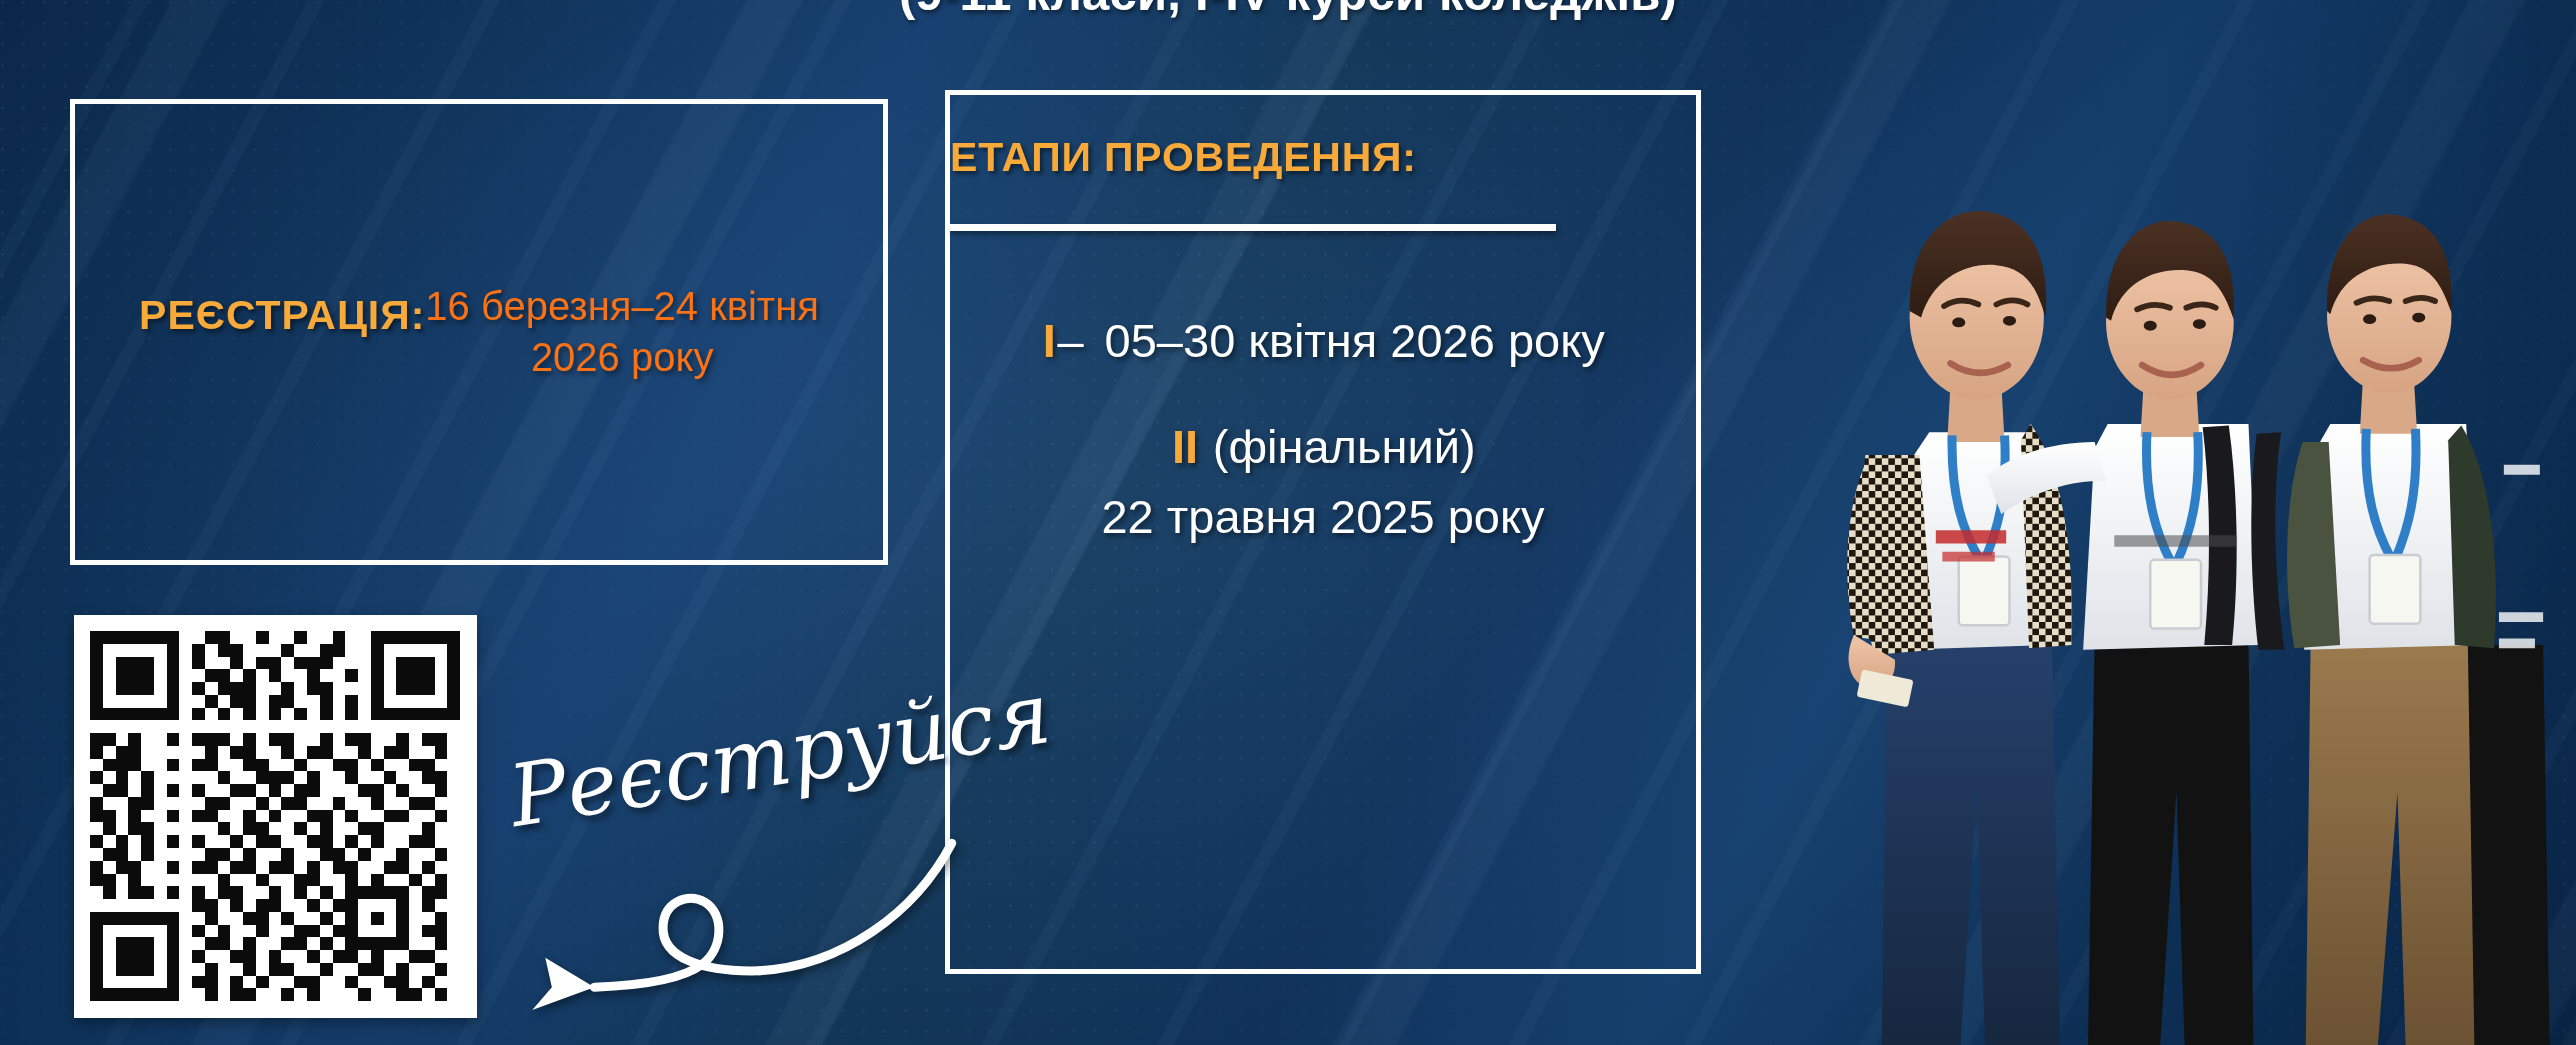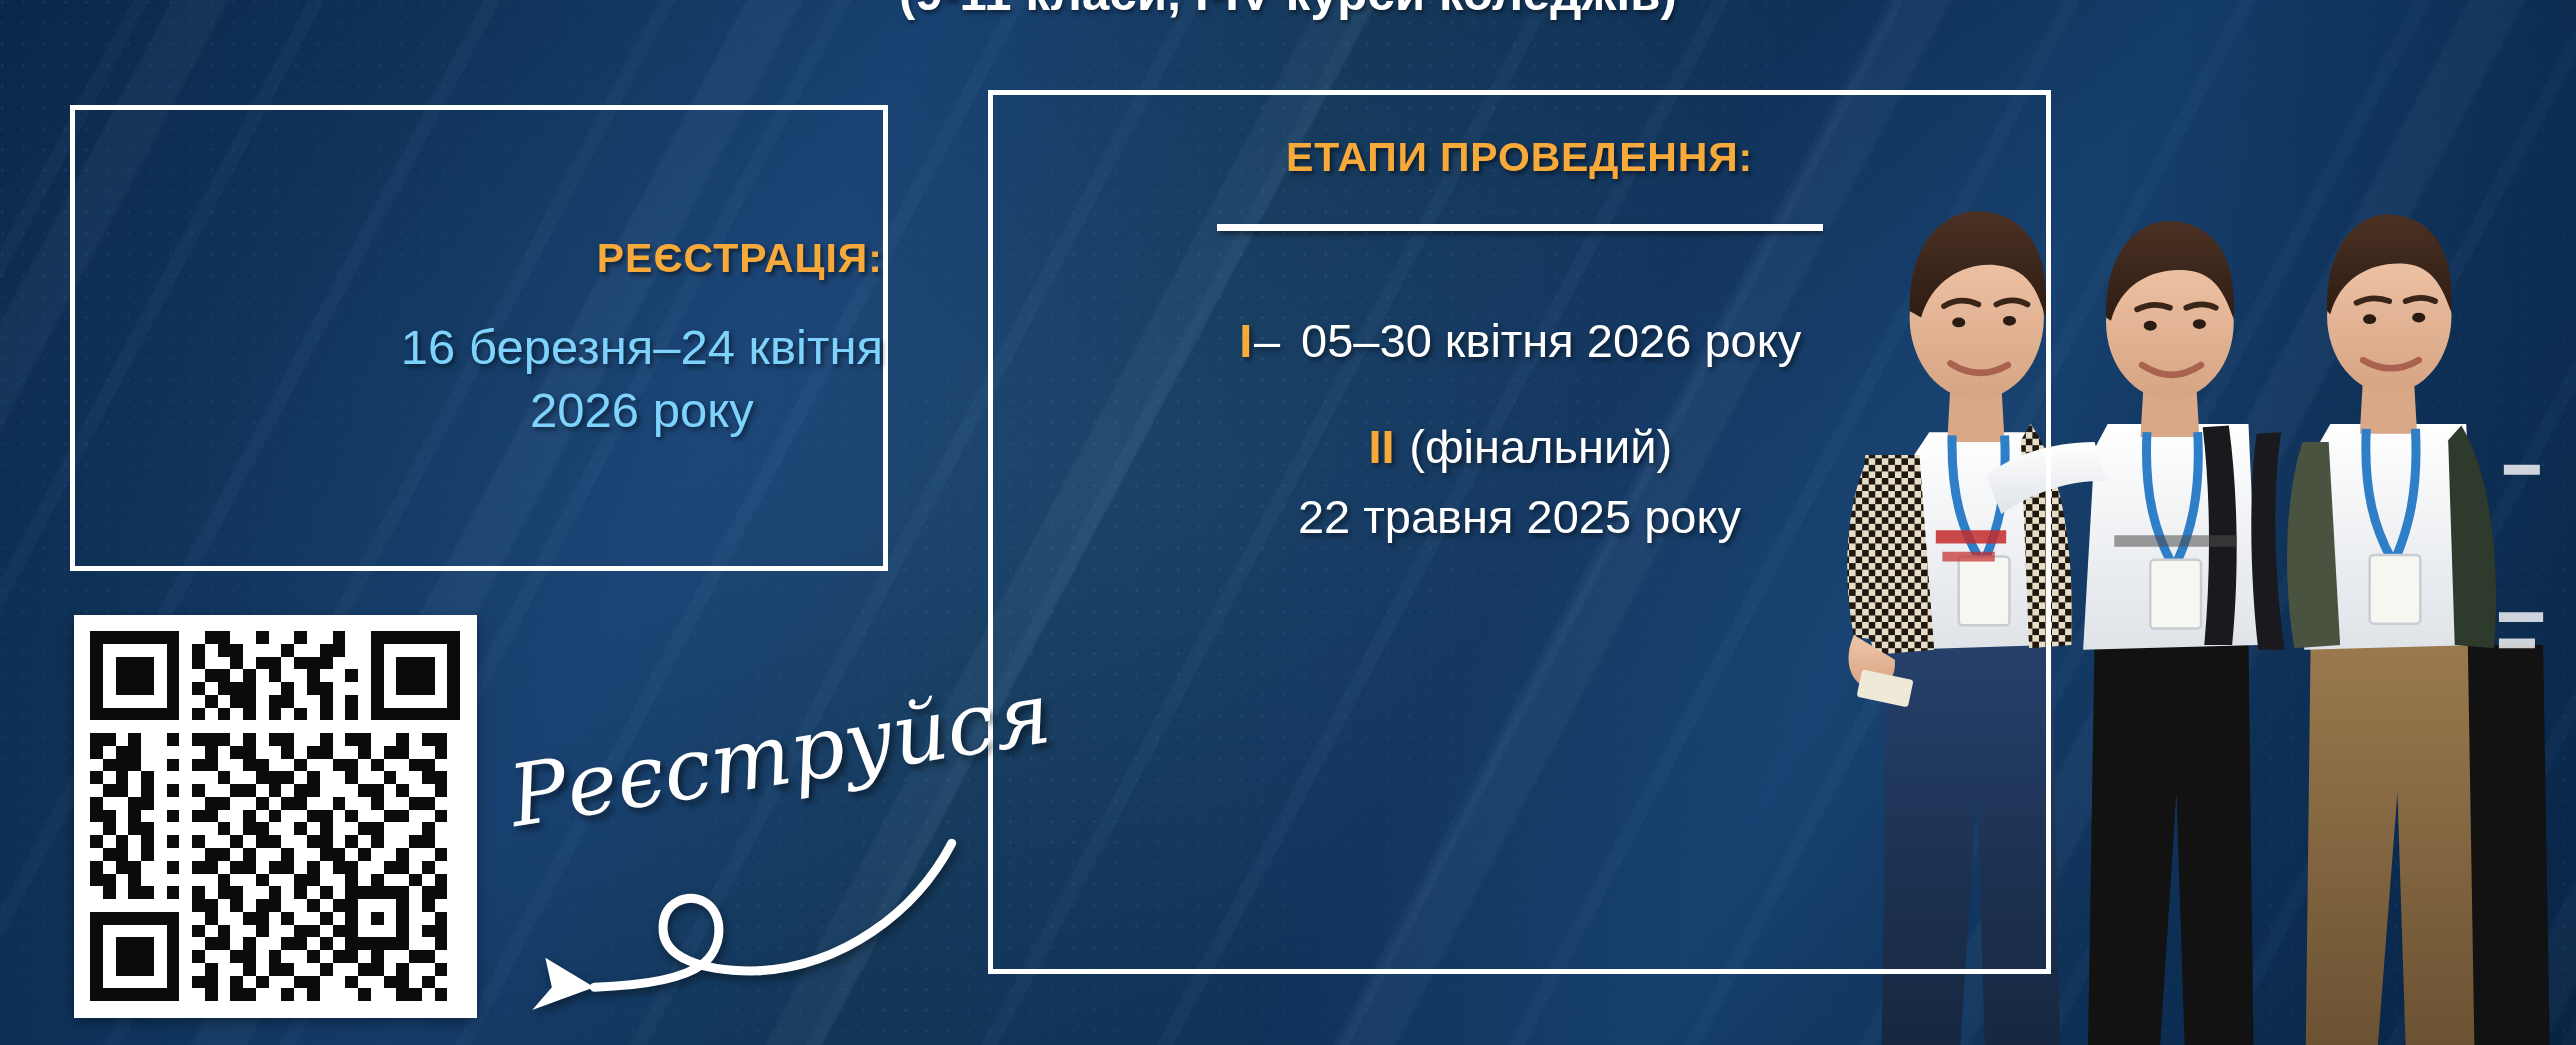--- a/index.html
+++ b/index.html
@@ -85,56 +85,55 @@
     color: #ffffff;
     white-space: nowrap;
     letter-spacing: 0.2px;
     text-shadow: 1.6px 2.5px 4.1px rgba(0,0,0,.45);
   }
 
   
   .reg-box {
     position: absolute;
     left: 70px;
-    top: 105px;
+    top: 99px;
     width: 818px;
     height: 466px;
     border: 5.7px solid #ffffff;
     display: flex;
-    flex-direction: column;
-    align-items: flex-end;
+    flex-direction: row;
+    align-items: center;
     justify-content: center;
     z-index: 4;
   }
   .reg-heading {
     font-size: 41px;
     font-weight: bold;
     color: #f7a93a;
     letter-spacing: 1px;
     text-shadow: 2.5px 3.3px 4.1px rgba(0,0,0,.5);
     margin-bottom: 34px;
   }
   .reg-dates {
-    font-size: 49px;
-    color: #7dd3fc;
+    font-size: 40px;
+    color: #f97316;
     line-height: 1.28;
     text-align: center;
     text-shadow: 2.5px 3.3px 4.9px rgba(0,0,0,.5);
   }
 
   .stages-box {
     position: absolute;
-    left: 988px;
+    left: 945px;
     top: 90px;
-    width: 1063px;
+    width: 756px;
     height: 884px;
     border: 5.7px solid #ffffff;
     display: flex;
     flex-direction: column;
-    align-items: center;
     padding-top: 39px;
     z-index: 4;
   }
   .stages-heading {
     font-size: 41px;
     font-weight: bold;
     color: #f7a93a;
     letter-spacing: 0.8px;
     text-shadow: 2.5px 3.3px 4.1px rgba(0,0,0,.5);
   }

